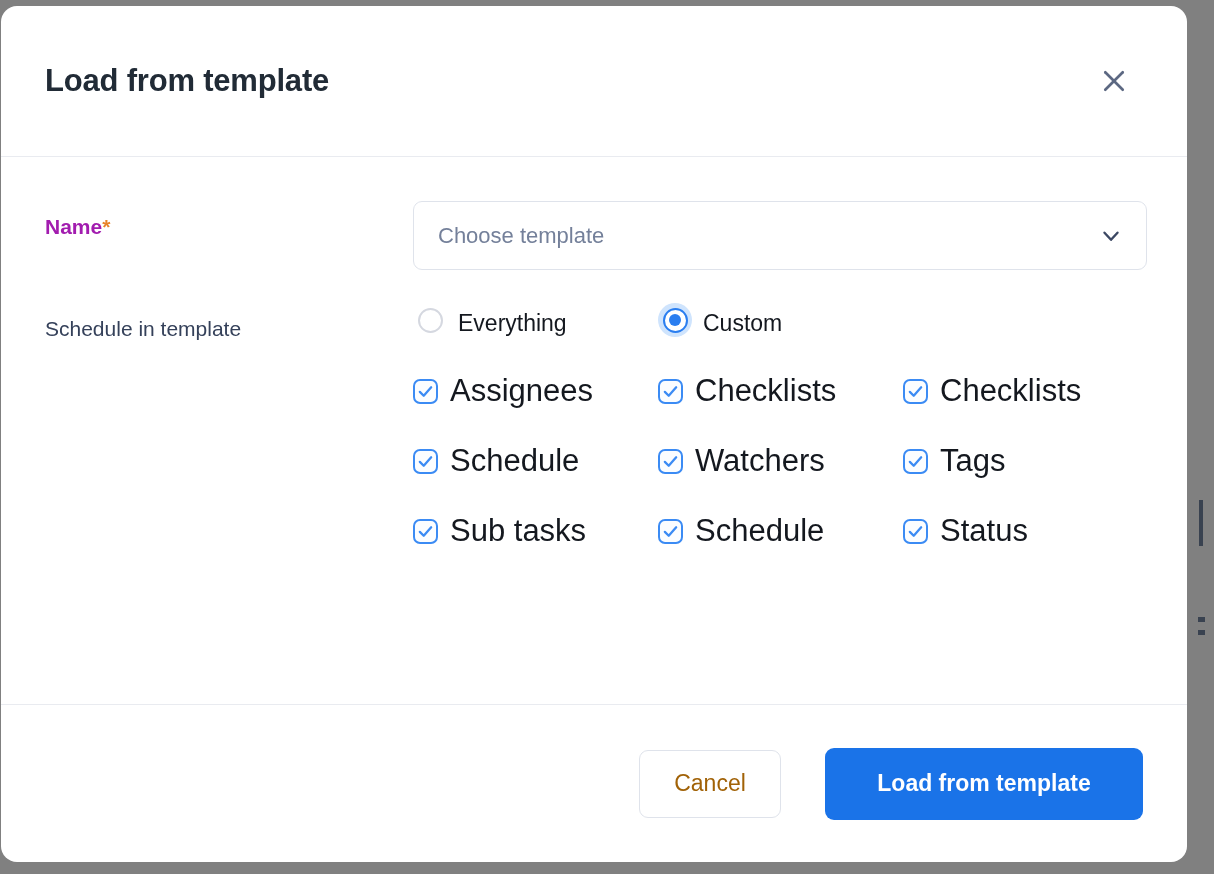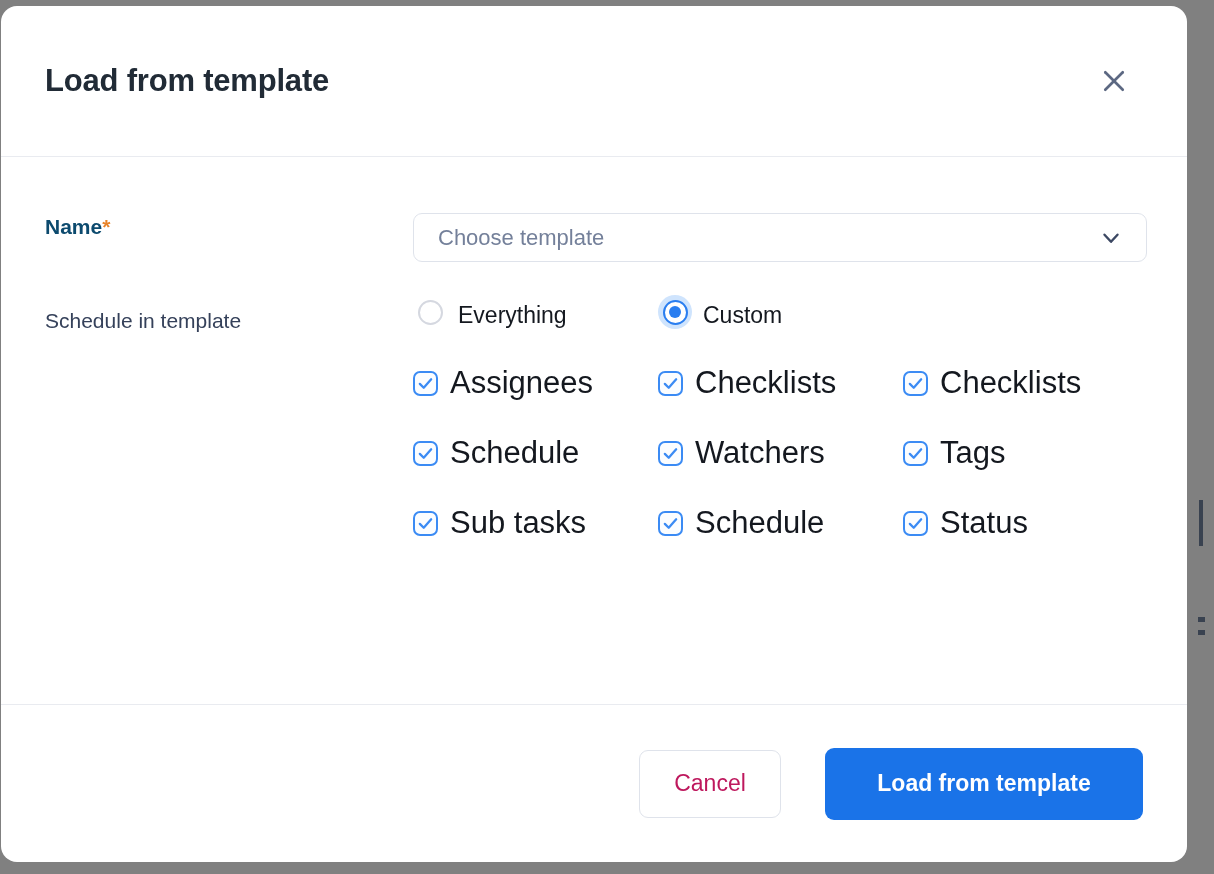--- a/index.html
+++ b/index.html
@@ -89,47 +89,46 @@
   }
   .form-label-col {
     width: 368px;
     flex: 0 0 368px;
     box-sizing: border-box;
     padding-top: 14px;
   }
   .label-name {
     font-size: 21px;
     font-weight: bold;
-    color: #0c4a6e;
+    color: #a21caf;
   }
   .label-req {
     color: #e8842a;
     font-weight: bold;
     font-size: 21px;
   }
   .label-include {
     font-size: 21px;
     color: #35415a;
   }
 
   .form-field-col { flex: 1 1 auto; }
 
   .select-box {
     position: relative;
     width: 734px;
-    height: 49px;
+    height: 69px;
     border: 1px solid #dfe3eb;
     border-radius: 9px;
     background: #fff;
     box-sizing: border-box;
     display: flex;
     align-items: center;
     padding: 0 24px;
     cursor: pointer;
-    margin-top: 12px;
   }
   .select-placeholder {
     font-size: 22px;
     color: #74809a;
   }
   .select-chevron {
     position: absolute;
     right: 22px;
     top: 50%;
     transform: translateY(-50%);
@@ -235,21 +234,21 @@
     display: flex;
     align-items: center;
     justify-content: center;
     font-family: "Liberation Sans", sans-serif;
   }
   .btn-cancel {
     width: 142px;
     height: 68px;
     background: #ffffff;
     border: 1px solid #dfe3eb;
-    color: #be185d;
+    color: #a16207;
   }
   .btn-primary {
     width: 318px;
     height: 72px;
     background: #1a73e8;
     border: none;
     color: #ffffff;
     font-weight: bold;
   }
 </style>

